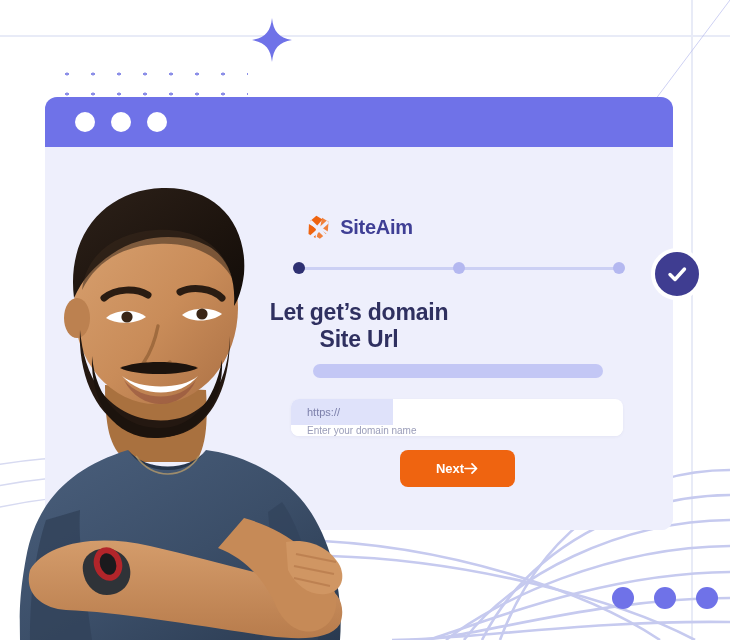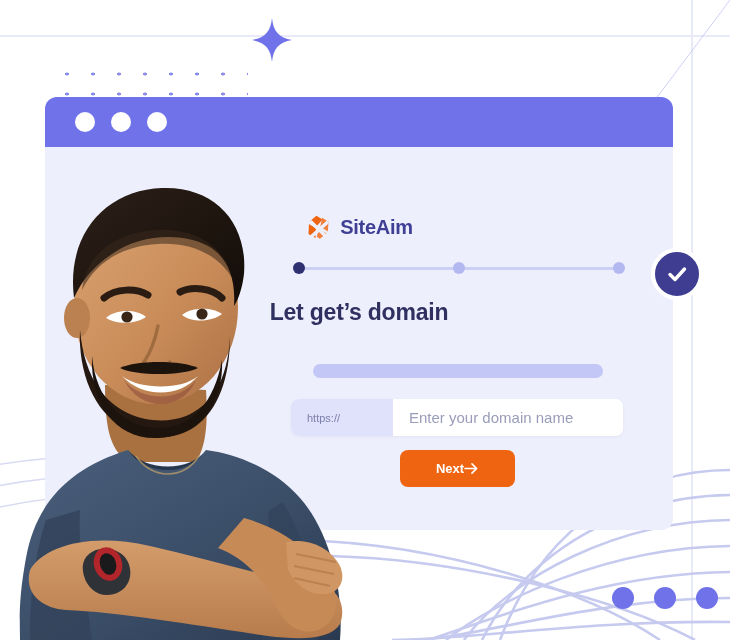--- a/index.html
+++ b/index.html
@@ -102,34 +102,35 @@
   }
 
   
   .url-field {
     position:absolute; left:246px; top:252px;
     width:332px; height:37px;
     border-radius:8px; overflow:hidden;
     display:flex;
     background:#ffffff;
     box-shadow:0 1px 3px rgba(60,60,120,.06);
+    flex-direction:column;
   }
   .url-prefix {
     width:102px; height:100%;
     background:#dfe2fa;
     display:flex; align-items:center;
     padding-left:16px;
     font-size:11px; color:#7d80ab;
   }
   .url-input {
     flex:1; height:100%;
     border:none; outline:none; background:#ffffff;
     padding-left:16px;
     font-family:"Liberation Sans", sans-serif;
-    font-size:15px; color:#2f3060;
+    font-size:10px; color:#2f3060;
   }
   .url-input::placeholder { color:#9a9db9; }
 
   
   .next-btn {
     position:absolute; left:355px; top:303px;
     width:115px; height:37px;
     border:none; border-radius:8px;
     background:#ef6410;
     color:#ffffff;
@@ -235,20 +236,21 @@
 
       <div class="stepper">
         <div class="step-line"></div>
         <span class="step-dot active"></span>
         <span class="step-dot idle s2"></span>
         <span class="step-dot idle s3"></span>
       </div>
 
       <h1 class="headline">
         <span>Let get’s domain</span>
+        <span class="l2">Site Url</span>
       </h1>
 
       <div class="subbar"></div>
 
       <div class="url-field">
         <span class="url-prefix">https://</span>
         <input class="url-input" type="text" placeholder="Enter your domain name" style="">
       </div>
 
       <button class="next-btn">

